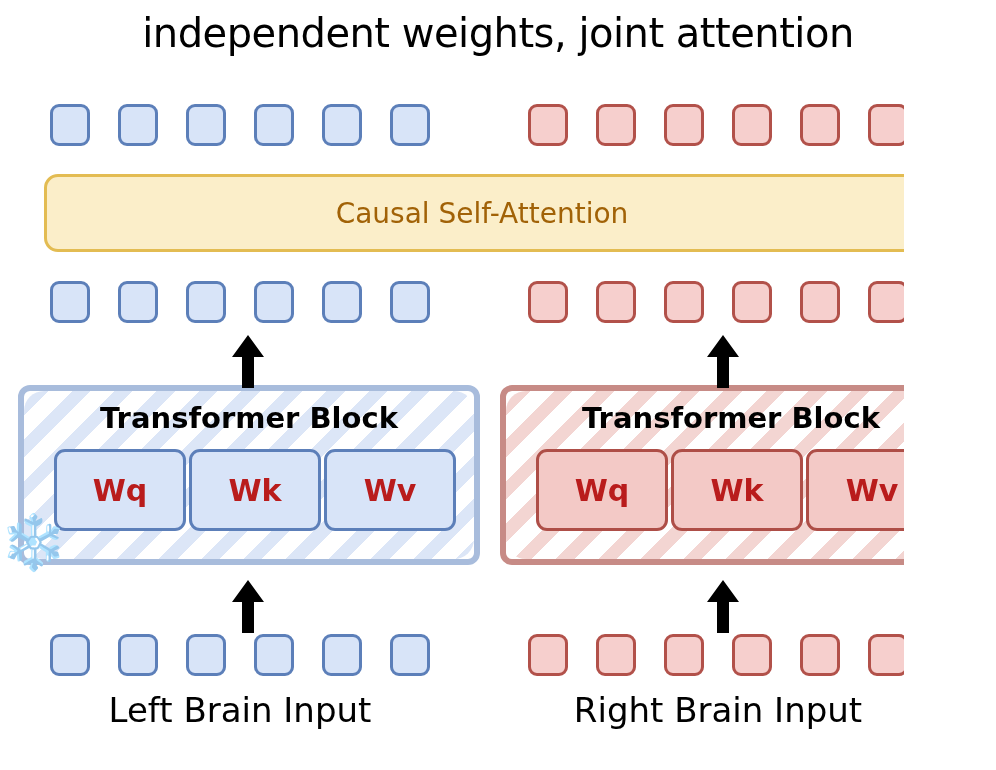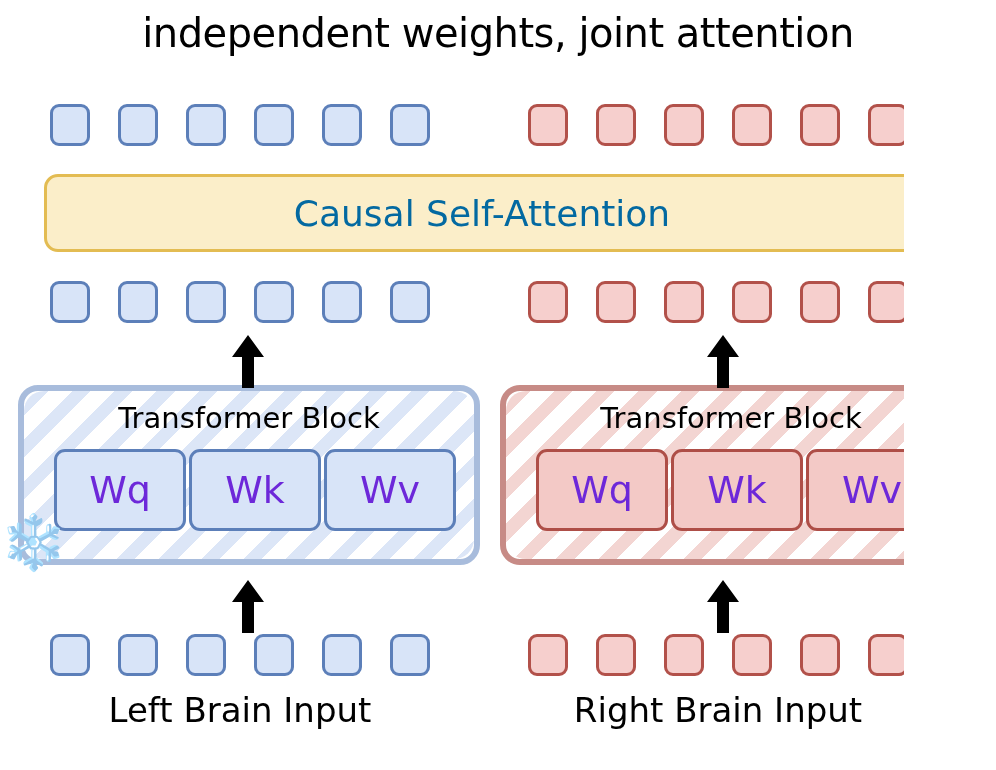--- a/index.html
+++ b/index.html
@@ -62,33 +62,34 @@
     box-sizing: border-box;
     background: #fbeec9;
     border: 3px solid #e3bc52;
     border-radius: 14px;
     display: flex;
     align-items: center;
     justify-content: center;
   }
   .attn-bar-label {
     font-family: "DejaVu Sans", sans-serif;
-    font-size: 36px;
-    color: #0369a1;
+    font-size: 28px;
+    color: #a16207;
     white-space: nowrap;
   }
 
   
   .tblock {
     position: absolute;
     box-sizing: border-box;
-    border-radius: 20px;
+    border-radius: 12px;
     border-width: 6px;
     border-style: solid;
     overflow: visible;
+    font-weight: bold;
   }
   .tblock .hatch {
     position: absolute;
     left: 0; top: 0; right: 0; bottom: 0;
     border-radius: 20px;
   }
   .tblock.left {
     left: 18px;
     top: 385px;
     width: 462px;
@@ -145,22 +146,22 @@
   .wbox {
     flex: 1 1 0;
     box-sizing: border-box;
     border-radius: 11px;
     border-width: 3px;
     border-style: solid;
     display: flex;
     align-items: center;
     justify-content: center;
     font-family: "DejaVu Sans", sans-serif;
-    font-size: 38px;
-    color: #6d28d9;
+    font-size: 30px;
+    color: #b91c1c;
   }
   .wbox.blue { background: #d8e4f8; border-color: #5c7fb9; }
   .wbox.red  { background: #f3c9c6; border-color: #ae4e47; }
 
   
   .badge {
     position: absolute;
     font-size: 54px;
     line-height: 1;
     z-index: 6;

